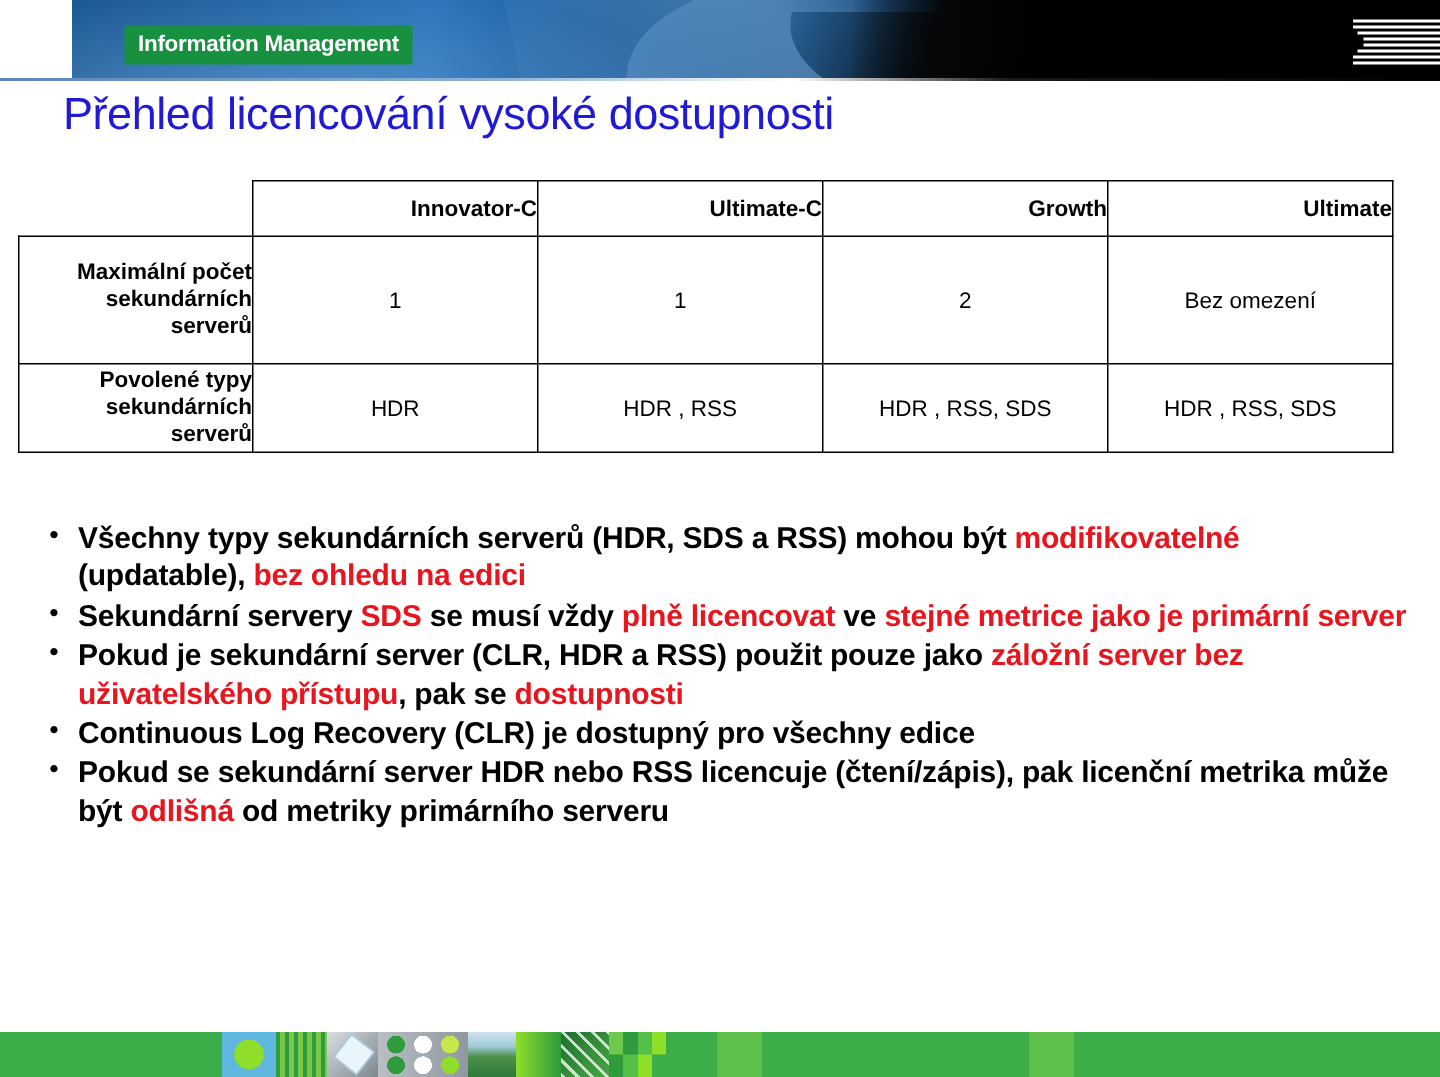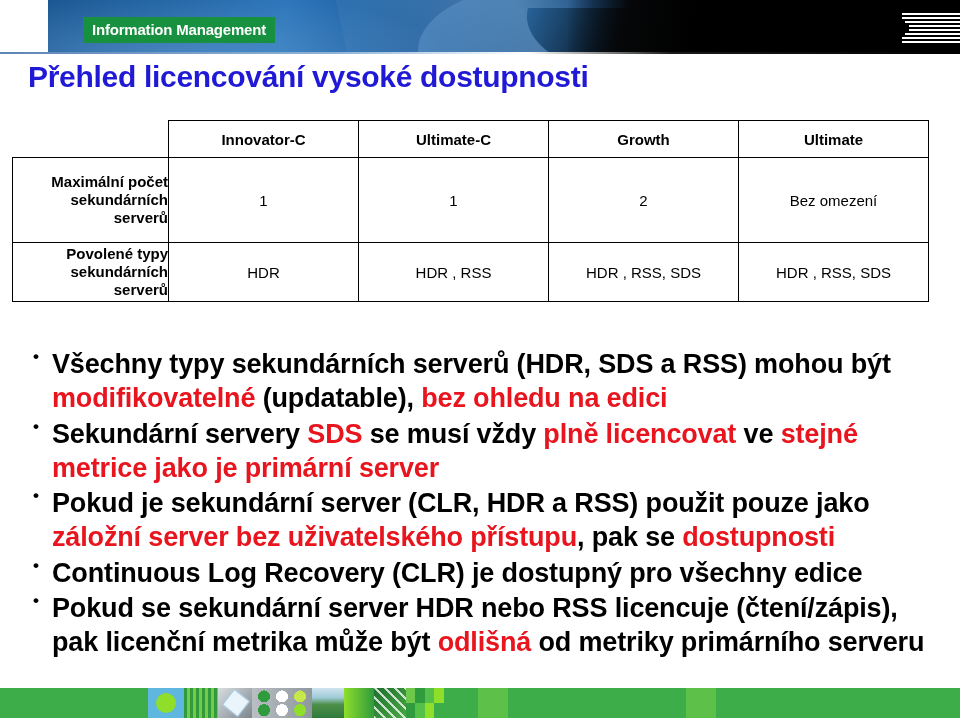--- a/index.html
+++ b/index.html
@@ -101,25 +101,25 @@
   .header-rule {
     position: absolute;
     left: 0; top: 52px;
     width: 960px; height: 2px;
     background: linear-gradient(90deg, #5d86b8 0%, #8fb3d6 35%, #ffffff 55%, #1a1a1a 70%, #000 100%);
   }
 
   
   .slide-title {
     position: absolute;
-    left: 28px; top: 60px;
+    left: 42px; top: 60px;
     width: 900px;
     color: #2019d6;
     font-size: 30px;
-    font-weight: bold;
+    font-weight: normal;
     letter-spacing: -0.3px;
     white-space: nowrap;
   }
 
   
   .lic-table {
     position: absolute;
     left: 12px; top: 120px;
     width: 916px;
     border-collapse: collapse;
@@ -131,21 +131,21 @@
     vertical-align: middle;
     font-size: 15px;
     color: #000000;
   }
   .col-label { width: 156px; }
   .col-data  { width: 190px; }
   .corner-cell {
     border: none !important;
   }
   .hdr-cell {
-    text-align: center;
+    text-align: right;
     font-weight: bold;
     font-size: 15.5px;
     height: 36px;
   }
   .lbl-cell {
     font-weight: bold;
     font-size: 15px;
     padding: 6px 4px 6px 10px;
     line-height: 1.18;
     text-align: right;
@@ -160,21 +160,21 @@
 
   
   .bullets {
     position: absolute;
     left: 28px; top: 347px;
     width: 910px;
   }
   .bullet {
     position: relative;
     padding-left: 24px;
-    font-size: 27px;
+    font-size: 20px;
     font-weight: bold;
     line-height: 1.27;
     color: #000000;
     margin-bottom: 1px;
     letter-spacing: -0.15px;
   }
   .bullet::before {
     content: "\2022";
     position: absolute;
     left: 5px;

